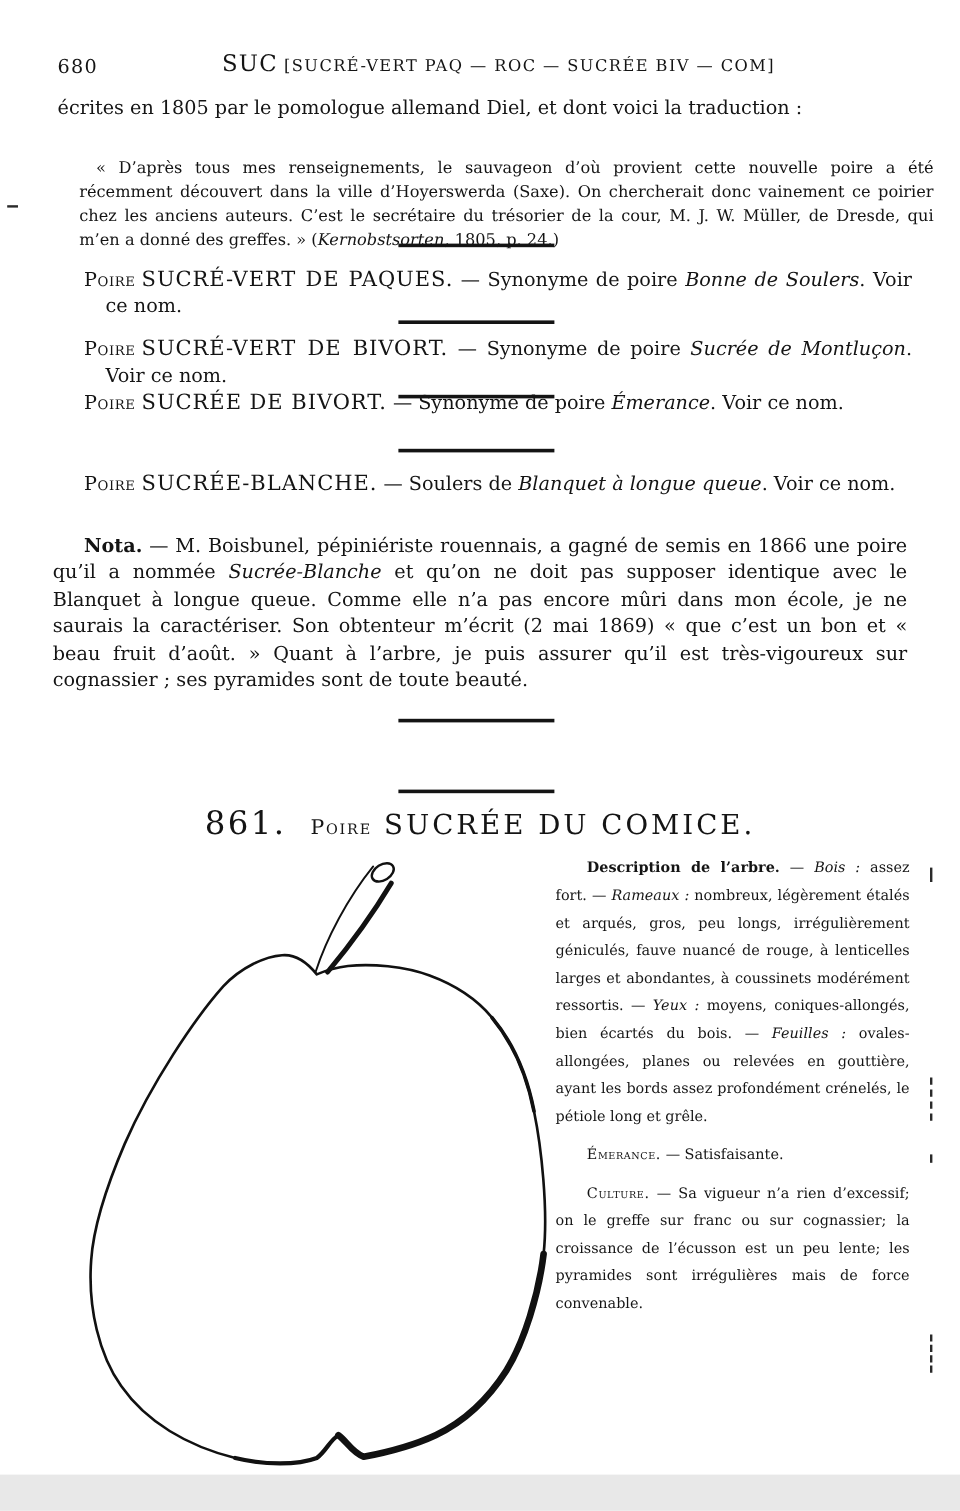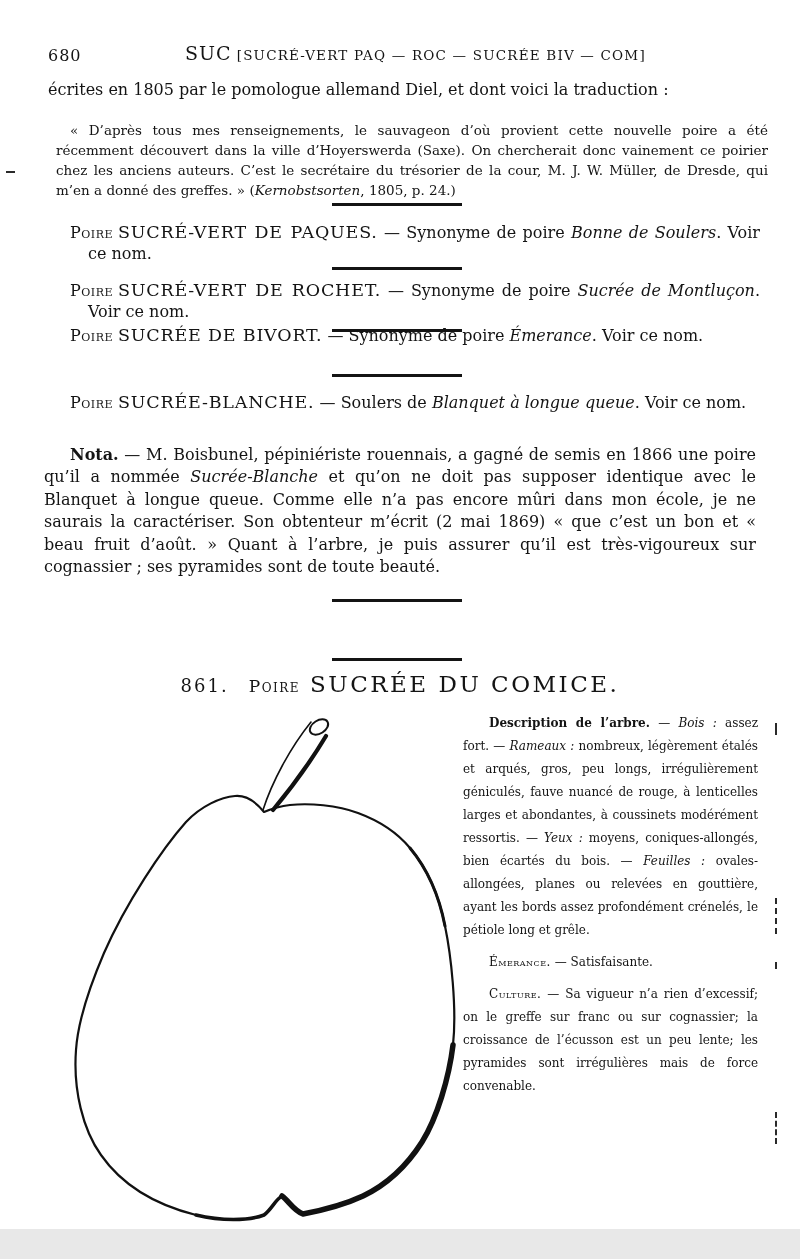--- a/index.html
+++ b/index.html
@@ -12,33 +12,33 @@
   .run-i { font-style:italic; }
   .run-b { font-weight:bold; }
   .run-sc { font-variant:small-caps; letter-spacing:0.5px; }
 
   .page-number { left:48px; top:46px; font-size:16px; letter-spacing:1px; }
   .running-header { left:185px; top:42px; white-space:nowrap; }
   .rh-main { font-size:19px; letter-spacing:1px; }
   .rh-bracket { font-size:13.5px; letter-spacing:1.2px; font-variant:small-caps; }
 
   .lead { left:48px; top:79px; width:712px; font-size:16px; line-height:21px; text-align:justify; margin:0; }
-  .quote { left:48px; top:112px; width:712px; font-size:13.5px; line-height:20px; text-align:justify; text-indent:14px; margin:8px; }
+  .quote { left:48px; top:112px; width:712px; font-size:13.5px; line-height:20px; text-align:justify; text-indent:14px; margin:18px; }
 
   .sep { left:332px; width:130px; height:3px; background:#141414; }
 
   .entry { left:48px; width:712px; font-size:16px; line-height:21px; text-align:justify;
            padding-left:40px; text-indent:-18px; margin:0; box-sizing:border-box; }
   .entry-label { font-variant:small-caps; letter-spacing:0.5px; margin-right:5px; }
   .entry-name { font-size:17.5px; letter-spacing:0.8px; }
 
   .nota { left:44px; top:444px; width:712px; font-size:16px; line-height:22.4px; text-align:justify; text-indent:26px; margin:0; }
 
   .article-title { left:0; top:671px; width:800px; text-align:center; white-space:nowrap; }
-  .at-number { font-size:18px; letter-spacing:2px; margin-right:20px; }
+  .at-number { font-size:27px; letter-spacing:2px; margin-right:20px; }
   .at-label { font-size:17px; font-variant:small-caps; letter-spacing:1.5px; margin-right:10px; }
   .at-name { font-size:23px; letter-spacing:2.5px; }
 
   .desc-col { left:463px; top:712px; width:295px; }
   .desc-para { font-size:12px; line-height:23px; text-align:justify; text-indent:26px; margin:0; }
   .desc-para + .desc-para { margin-top:9px; }
 
   .figure-svg { left:0; top:0; pointer-events:none; }
 
   .bottom-rule { left:0; top:1250px; width:800px; height:3px; background:#0a0a0a; }
@@ -61,21 +61,21 @@
   <p class="abs quote"><span>« D’après tous mes renseignements, le sauvageon d’où provient cette nouvelle poire a été récemment découvert dans la ville d’Hoyerswerda (Saxe). On chercherait donc vainement ce poirier chez les anciens auteurs. C’est le secrétaire du trésorier de la cour, M. J. W. Müller, de Dresde, qui m’en a donné des greffes. » (</span><span class="run-i">Kernobstsorten</span><span>, 1805, p. 24.)</span></p>
 
   <div class="abs sep" style="top:203px"></div>
 
   <p class="abs entry" style="top:222px">
     <span class="entry-label">Poire</span><span class="entry-name">SUCRÉ-VERT DE PAQUES.</span><span><span> — Synonyme de poire </span><span class="run-i">Bonne de Soulers</span><span>. Voir ce nom.</span></span>
   </p>
   <div class="abs sep" style="top:267px"></div>
 
   <p class="abs entry" style="top:280px">
-    <span class="entry-label">Poire</span><span class="entry-name">SUCRÉ-VERT DE ROCHET.</span><span><span> — Synonyme de poire </span><span class="run-i">Sucrée de Montluçon</span><span>. Voir ce nom.</span></span>
+    <span class="entry-label">Poire</span><span class="entry-name">SUCRÉ-VERT DE BIVORT.</span><span><span> — Synonyme de poire </span><span class="run-i">Sucrée de Montluçon</span><span>. Voir ce nom.</span></span>
   </p>
   <div class="abs sep" style="top:329px"></div>
 
   <p class="abs entry" style="top:325px">
     <span class="entry-label">Poire</span><span class="entry-name">SUCRÉE DE BIVORT.</span><span><span> — Synonyme de poire </span><span class="run-i">Émerance</span><span>. Voir ce nom.</span></span>
   </p>
   <div class="abs sep" style="top:374px"></div>
 
   <p class="abs entry" style="top:392px">
     <span class="entry-label">Poire</span><span class="entry-name">SUCRÉE-BLANCHE.</span><span><span> — Soulers de </span><span class="run-i">Blanquet à longue queue</span><span>. Voir ce nom.</span></span>

